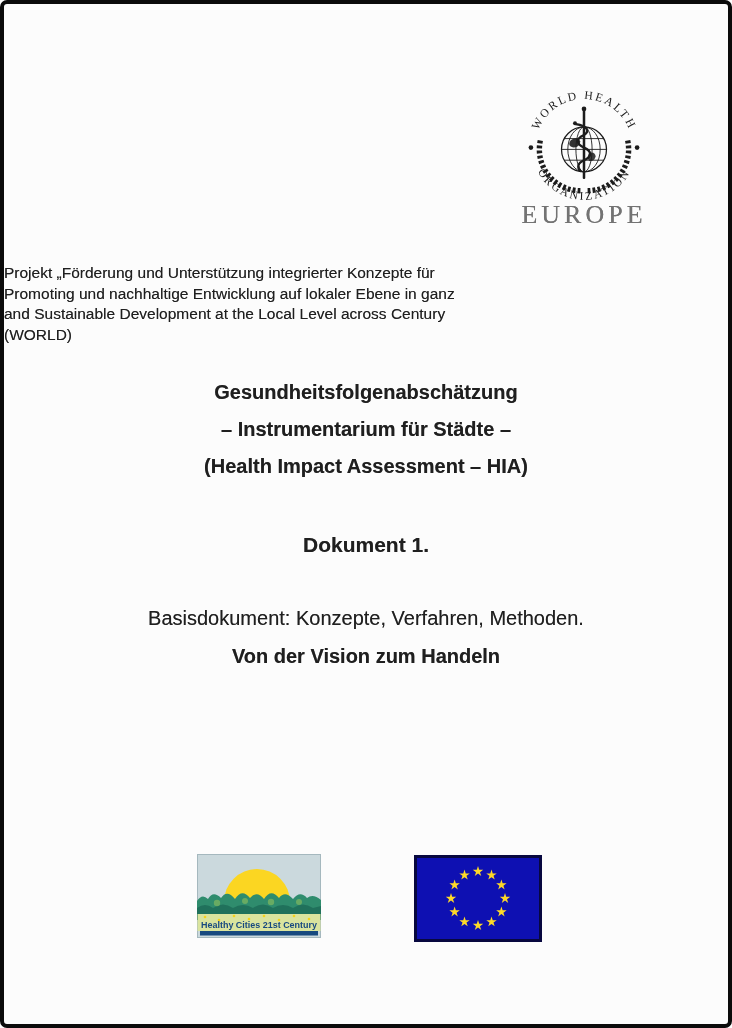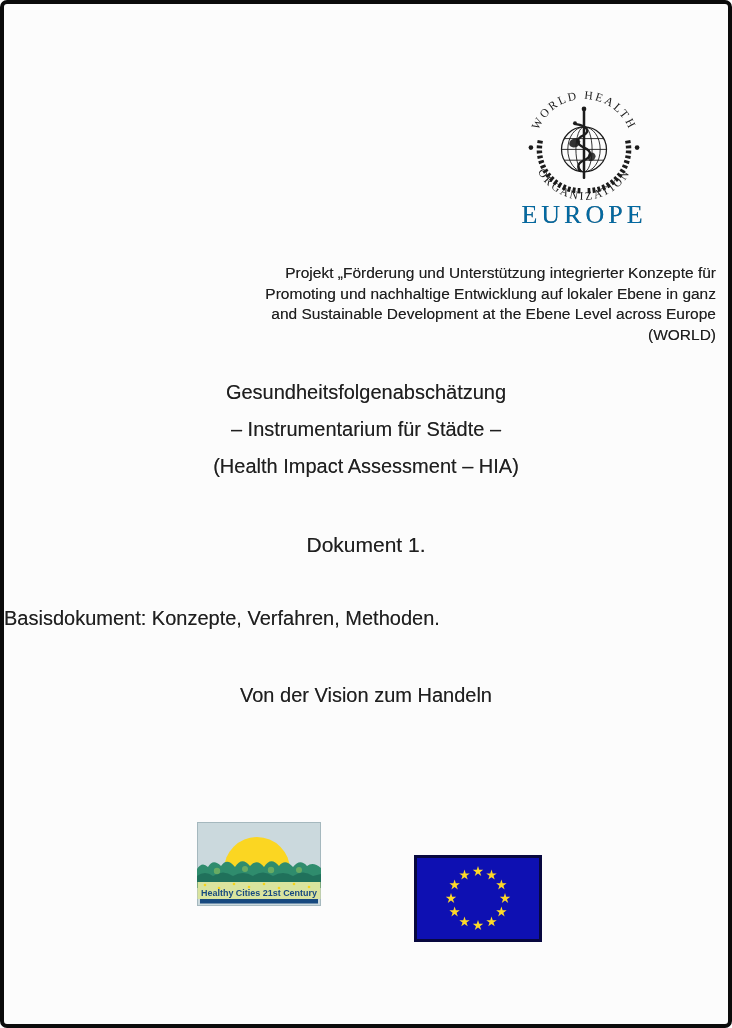--- a/index.html
+++ b/index.html
@@ -23,45 +23,45 @@
   }
   .who-block svg{ display:block; margin:0 auto; }
   .ring-text{
     font-family:"Liberation Serif",serif;
     font-size:13px; letter-spacing:2.4px; fill:#1c1c1c;
   }
   .emblem-stroke{ stroke:#1c1c1c; fill:none; }
   .who-region{
     margin-top:-7px;
     font-family:"Liberation Serif",serif;
-    font-size:26px; letter-spacing:4px; color:#0369a1;
+    font-size:26px; letter-spacing:4px; color:#737373;
   }
 
   
   .project-text{
-    position:absolute; top:259px; left:0; right:12px;
-    text-align:right; font-size:15.5px; line-height:20.5px;
+    position:absolute; top:259px; left:0; right:4px;
+    text-align:left; font-size:15.5px; line-height:20.5px;
   }
   .title-block{ position:absolute; top:377px; left:0; right:0; text-align:center; }
-  .tline{ font-size:20px; font-weight:normal; line-height:23px; margin-bottom:14px; }
+  .tline{ font-size:20px; font-weight:bold; line-height:23px; margin-bottom:14px; }
   .doc-number{
     position:absolute; top:529px; left:0; right:0;
-    text-align:center; font-size:21px; font-weight:normal;
+    text-align:center; font-size:21px; font-weight:bold;
   }
   .subtitle{
     position:absolute; top:603px; left:0; right:0;
-    text-align:left; font-size:20px;
+    text-align:center; font-size:20px;
   }
   .tagline{
     position:absolute; top:641px; left:0; right:0;
-    text-align:center; font-size:20px; font-weight:normal;margin-top:39px;
+    text-align:center; font-size:20px; font-weight:bold;
   }
 
   
-  .hc-logo{ position:absolute; left:193px; top:818px; width:100px; height:84px; }
+  .hc-logo{ position:absolute; left:193px; top:850px; width:100px; height:84px; }
   .eu-flag{ position:absolute; left:410px; top:851px; width:128px; height:87px; }
   .hc-logo svg,.eu-flag svg{ display:block; }
 </style>
 </head>
 <body>
 
 <div class="page">
 
   <div class="who-block">
     <svg width="126" height="117" viewBox="0 0 140 130" aria-hidden="true">
@@ -97,21 +97,21 @@
       <rect x="68.6" y="22" width="2.8" height="77" rx="1.2" fill="#1c1c1c"></rect>
       <circle cx="60" cy="37" r="2.2" fill="#1c1c1c"></circle>
       <path class="emblem-stroke" stroke-linecap="round" stroke-width="2.6" d="M 61,38 C 74,40 77,46 70,50 C 61,54 61,60 70,64 C 79,68 79,74 70,78 C 63,81 62,86 66,90"></path>
     </svg>
     <div class="who-region txt">EUROPE</div>
   </div>
 
   <div class="project-text txt">
     <div>Projekt „Förderung und Unterstützung integrierter Konzepte für</div>
     <div>Promoting und nachhaltige Entwicklung auf lokaler Ebene in ganz</div>
-    <div>and Sustainable Development at the Ebene Level across Europe</div>
+    <div>and Sustainable Development at the Local Level across Century</div>
     <div>(WORLD)</div>
   </div>
 
   <div class="title-block txt">
     <div class="tline">Gesundheitsfolgenabschätzung</div>
     <div class="tline">– Instrumentarium für Städte –</div>
     <div class="tline">(Health Impact Assessment – HIA)</div>
   </div>
 
   <div class="doc-number txt">Dokument 1.</div>

